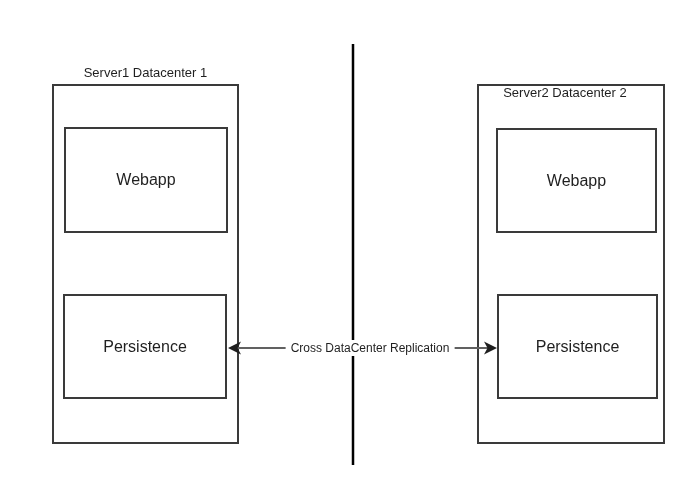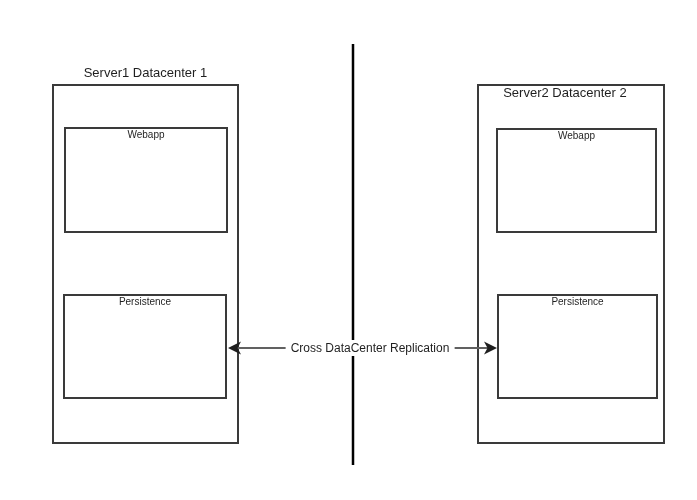--- a/index.html
+++ b/index.html
@@ -33,23 +33,23 @@
     box-sizing: border-box;
   }
   .outer-box.left  { left: 52px;  top: 84px; width: 187px; height: 360px; }
   .outer-box.right { left: 477px; top: 84px; width: 188px; height: 360px; }
   .inner-box {
     position: absolute;
     border: 2px solid var(--box-border, #3a3a3a);
     background: var(--background, #ffffff);
     box-sizing: border-box;
     display: flex;
-    align-items: flex-start;
+    align-items: center;
     justify-content: center;
-    font-size: 10px;
+    font-size: 16px;
   }
   .inner-box.webapp-left       { left: 64px;  top: 127px; width: 164px; height: 106px; }
   .inner-box.persistence-left  { left: 63px;  top: 294px; width: 164px; height: 105px; }
   .inner-box.webapp-right      { left: 496px; top: 128px; width: 161px; height: 105px; }
   .inner-box.persistence-right { left: 497px; top: 294px; width: 161px; height: 105px; }
   .overlay-svg {
     position: absolute;
     left: 0; top: 0;
     width: 697px; height: 500px;
     z-index: 1;

